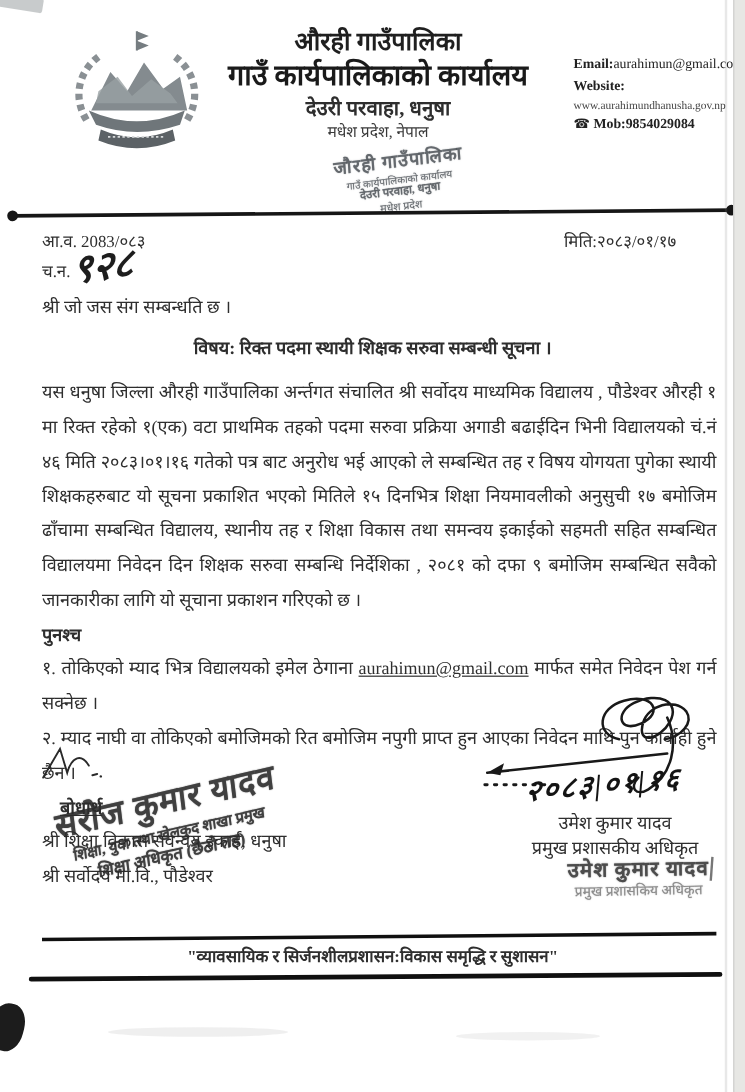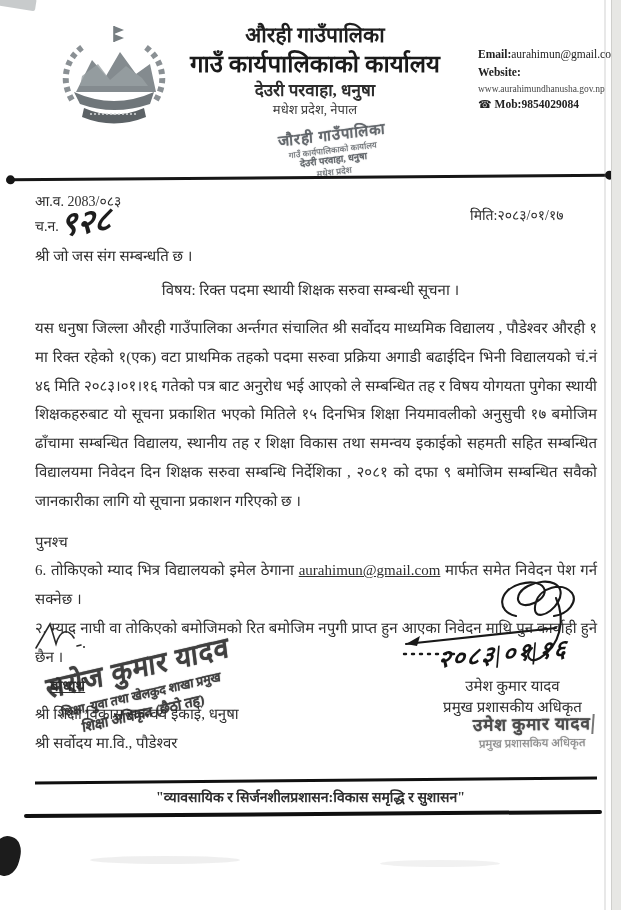--- a/index.html
+++ b/index.html
@@ -32,31 +32,31 @@
   .os2{font-size:8.5px;}
   .os3{font-size:9.5px;font-weight:bold;}
   .os4{font-size:9px;}
   
   .divider{position:absolute;left:10px;top:176px;width:600px;height:3px;background:#161616;transform:rotate(-.45deg);}
   .divider::before,.divider::after{content:"";position:absolute;top:-3px;width:9px;height:9px;border-radius:50%;background:#161616;}
   .divider::before{left:-4px;}
   .divider::after{right:-4px;}
   
   .ref-fy{position:absolute;left:35px;top:191px;font-size:14px;}
-  .ref-date{position:absolute;left:470px;top:191px;font-size:14px;margin-top:14px;}
+  .ref-date{position:absolute;left:470px;top:191px;font-size:14px;}
   .ref-chn{position:absolute;left:35px;top:216px;font-size:14px;}
   .chn-hand{
     position:absolute;left:60px;top:198px;font-size:33px;font-weight:600;color:#1d1d1d;
     transform:rotate(-7deg) skewX(-8deg);font-style:italic;
   }
   .recipient{position:absolute;left:35px;top:245px;font-size:15px;}
-  .subject{position:absolute;left:0;top:279px;width:100%;text-align:center;font-size:15px;font-weight:400;}
+  .subject{position:absolute;left:0;top:279px;width:100%;text-align:center;font-size:15px;font-weight:700;}
   
   .content{position:absolute;left:35px;top:314px;width:562px;font-size:15px;line-height:1.92;text-align:justify;}
-  .ps-head{font-weight:normal;display:block;margin-top:12px;}
+  .ps-head{font-weight:bold;display:block;}
   .email-link{text-decoration:underline;font-family:"Liberation Serif",serif;}
   .cc-head{font-weight:bold;text-decoration:underline;display:block;margin-left:15px;}
   .cc-line{display:block;text-align:left;}
   
   .hand-tick{position:absolute;left:30px;top:616px;}
   .left-stamp{
     position:absolute;left:20px;top:652px;width:240px;text-align:center;
     transform:rotate(-13deg) skewX(-6deg);color:#2c2c2c;opacity:.9;
     text-shadow:0 0 1px rgba(30,30,30,.7);line-height:1.25;pointer-events:none;
   }
@@ -138,21 +138,21 @@
   <div class="ref-date">मिति:२०८३/०१/१७</div>
   <div class="ref-chn">च.न.</div>
   <div class="chn-hand">९२८</div>
 
   <div class="recipient">श्री जो जस संग सम्बन्धति छ ।</div>
   <div class="subject">विषय: रिक्त पदमा स्थायी शिक्षक सरुवा सम्बन्धी सूचना ।</div>
 
   <div class="content">
     <span>यस धनुषा जिल्ला औरही गाउँपालिका अर्न्तगत संचालित श्री सर्वोदय माध्यमिक विद्यालय , पौडेश्वर औरही १ मा रिक्त रहेको १(एक) वटा प्राथमिक तहको पदमा सरुवा प्रक्रिया अगाडी बढाईदिन भिनी विद्यालयको चं.नं ४६ मिति २०८३।०१।१६ गतेको पत्र बाट अनुरोध भई आएको ले सम्बन्धित तह र विषय योगयता पुगेका स्थायी शिक्षकहरुबाट यो सूचना प्रकाशित भएको मितिले १५ दिनभित्र शिक्षा नियमावलीको अनुसुची १७ बमोजिम ढाँचामा सम्बन्धित विद्यालय, स्थानीय तह र शिक्षा विकास तथा समन्वय इकाईको सहमती सहित सम्बन्धित विद्यालयमा निवेदन दिन शिक्षक सरुवा सम्बन्धि निर्देशिका , २०८१ को दफा ९ बमोजिम सम्बन्धित सवैको जानकारीका लागि यो सूचाना प्रकाशन गरिएको छ ।</span>
     <span class="ps-head">पुनश्च</span>
-    <span><span>6. तोकिएको म्याद भित्र विद्यालयको इमेल ठेगाना </span><span class="email-link">aurahimun@gmail.com</span><span> मार्फत समेत निवेदन पेश गर्न सक्नेछ ।</span></span><br>
+    <span><span>१. तोकिएको म्याद भित्र विद्यालयको इमेल ठेगाना </span><span class="email-link">aurahimun@gmail.com</span><span> मार्फत समेत निवेदन पेश गर्न सक्नेछ ।</span></span><br>
     <span>२. म्याद नाघी वा तोकिएको बमोजिमको रित बमोजिम नपुगी प्राप्त हुन आएका निवेदन माथि पुन कार्वाही हुने छैन ।</span>
     <span class="cc-head">बोधार्थ</span>
     <span class="cc-line">श्री शिक्षा विकास सवन्वय इकाई, धनुषा</span>
     <span class="cc-line">श्री सर्वोदय मा.वि., पौडेश्वर</span>
   </div>
 
   <div class="hand-tick">
     <svg width="62" height="40" viewBox="0 0 62 40">
       <path d="M6 32 L20 8 L26 28 C30 14 38 12 44 22 M47 30 l4 -1" stroke="#2a2a2a" stroke-width="1.6" fill="none" stroke-linecap="round"></path>
       <circle cx="54" cy="31" r="1" fill="#2a2a2a"></circle>

